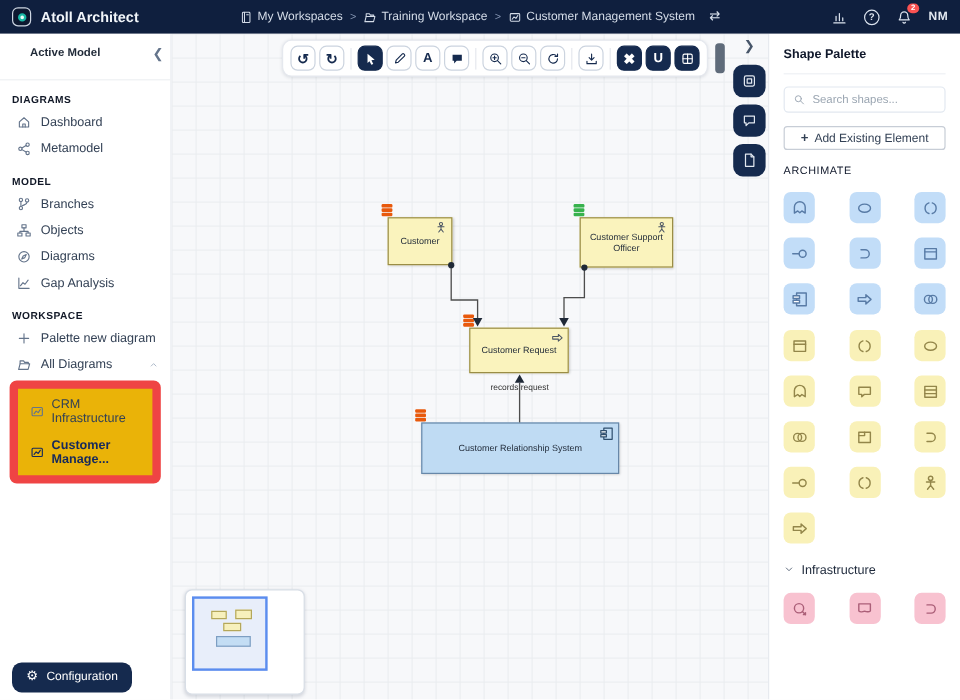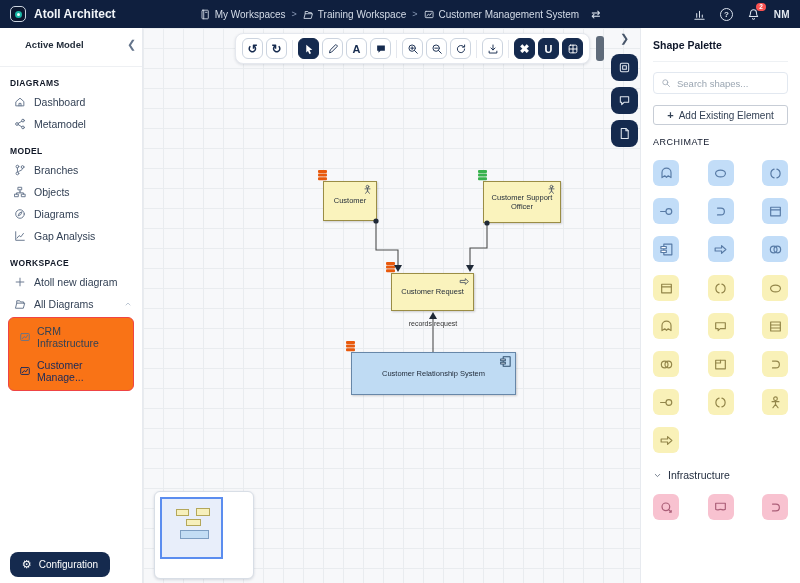--- a/index.html
+++ b/index.html
@@ -33,24 +33,24 @@
   .am-block{padding:11px 25px 10px;border-bottom:1px solid #eef0f3}
   .am-label{font-size:9.5px;font-weight:bold;color:#1f2937;margin-bottom:6px}
   .am-select{height:24px;border:1px solid #e2e8f0;border-radius:6px;display:flex;align-items:center;justify-content:space-between;padding:0 8px;color:#334155;cursor:pointer}
   .am-select [data-icon]{color:#64748b}
   .am-select [data-icon] svg{width:9px;height:9px}
   .group-title{padding:11px 10px 3px;font-size:8.5px;font-weight:bold;color:#111827;letter-spacing:.4px}
   .side-item{display:flex;align-items:center;gap:8px;padding:5px 10px 5px 14px;cursor:pointer}
   .side-item [data-icon]{color:#64748b}
   .side-item .trail{margin-left:auto;color:#94a3b8}
   .side-item .trail svg{width:8px;height:8px}
-  .subcard{margin:2px 8px 0;border:1px solid #ef4444;border-radius:6px;background:#f97316;padding:2px 0}
+  .subcard{margin:2px 8px 0;border:7px solid #ef4444;border-radius:6px;background:#eab308;padding:2px 0}
   .sub-item{display:flex;align-items:center;gap:6px;padding:5px 8px 5px 10px;cursor:pointer}
   .sub-item [data-icon]{color:#64748b}
-  .sub-item.active{font-weight:normal;color:#16295c}
+  .sub-item.active{font-weight:bold;color:#16295c}
   .sub-item.active [data-icon]{color:#16295c}
   .config-btn{position:absolute;left:10px;bottom:6px;width:100px;height:25px;background:#152a4e;color:#fff;border:none;border-radius:8px;font-size:10px;display:flex;align-items:center;justify-content:center;gap:7px;cursor:pointer;font-family:inherit}
   .config-btn .g{font-size:11px}
   .collapse-left{position:absolute;left:127px;top:10px;color:#64748b;font-size:11px;z-index:25;cursor:pointer}
 
   
   .canvas{position:absolute;left:143px;top:0;bottom:0;width:497px;background-color:#f7f8fa;
     background-image:linear-gradient(#e9ecef 1px,transparent 1px),linear-gradient(90deg,#e9ecef 1px,transparent 1px);
     background-size:20px 20px;overflow:hidden}
 
@@ -243,21 +243,21 @@
         </span>
       <span>Gap Analysis</span>
     </div>
     <div class="group-title">WORKSPACE</div>
     <div class="side-item">
       <span data-icon="plus">
           <svg viewBox="0 0 14 14" fill="none" stroke="currentColor" stroke-width="1.1" stroke-linecap="round" stroke-linejoin="round">
             <path d="M7 2.5v9M2.5 7h9"></path>
           </svg>
         </span>
-      <span>Atoll new diagram</span>
+      <span>Palette new diagram</span>
     </div>
     <div class="side-item">
       <span data-icon="folder">
           <svg viewBox="0 0 14 14" fill="none" stroke="currentColor" stroke-width="1.1" stroke-linecap="round" stroke-linejoin="round">
             <path d="M1.8 11.5 3.2 6h9.3l-1.5 5.5z"></path>
             <path d="M3.2 6V3.2h3.4l1 1.4h3.6V6"></path>
           </svg>
         </span>
       <span>All Diagrams</span>
       <span class="trail" data-icon="chevron-up">

